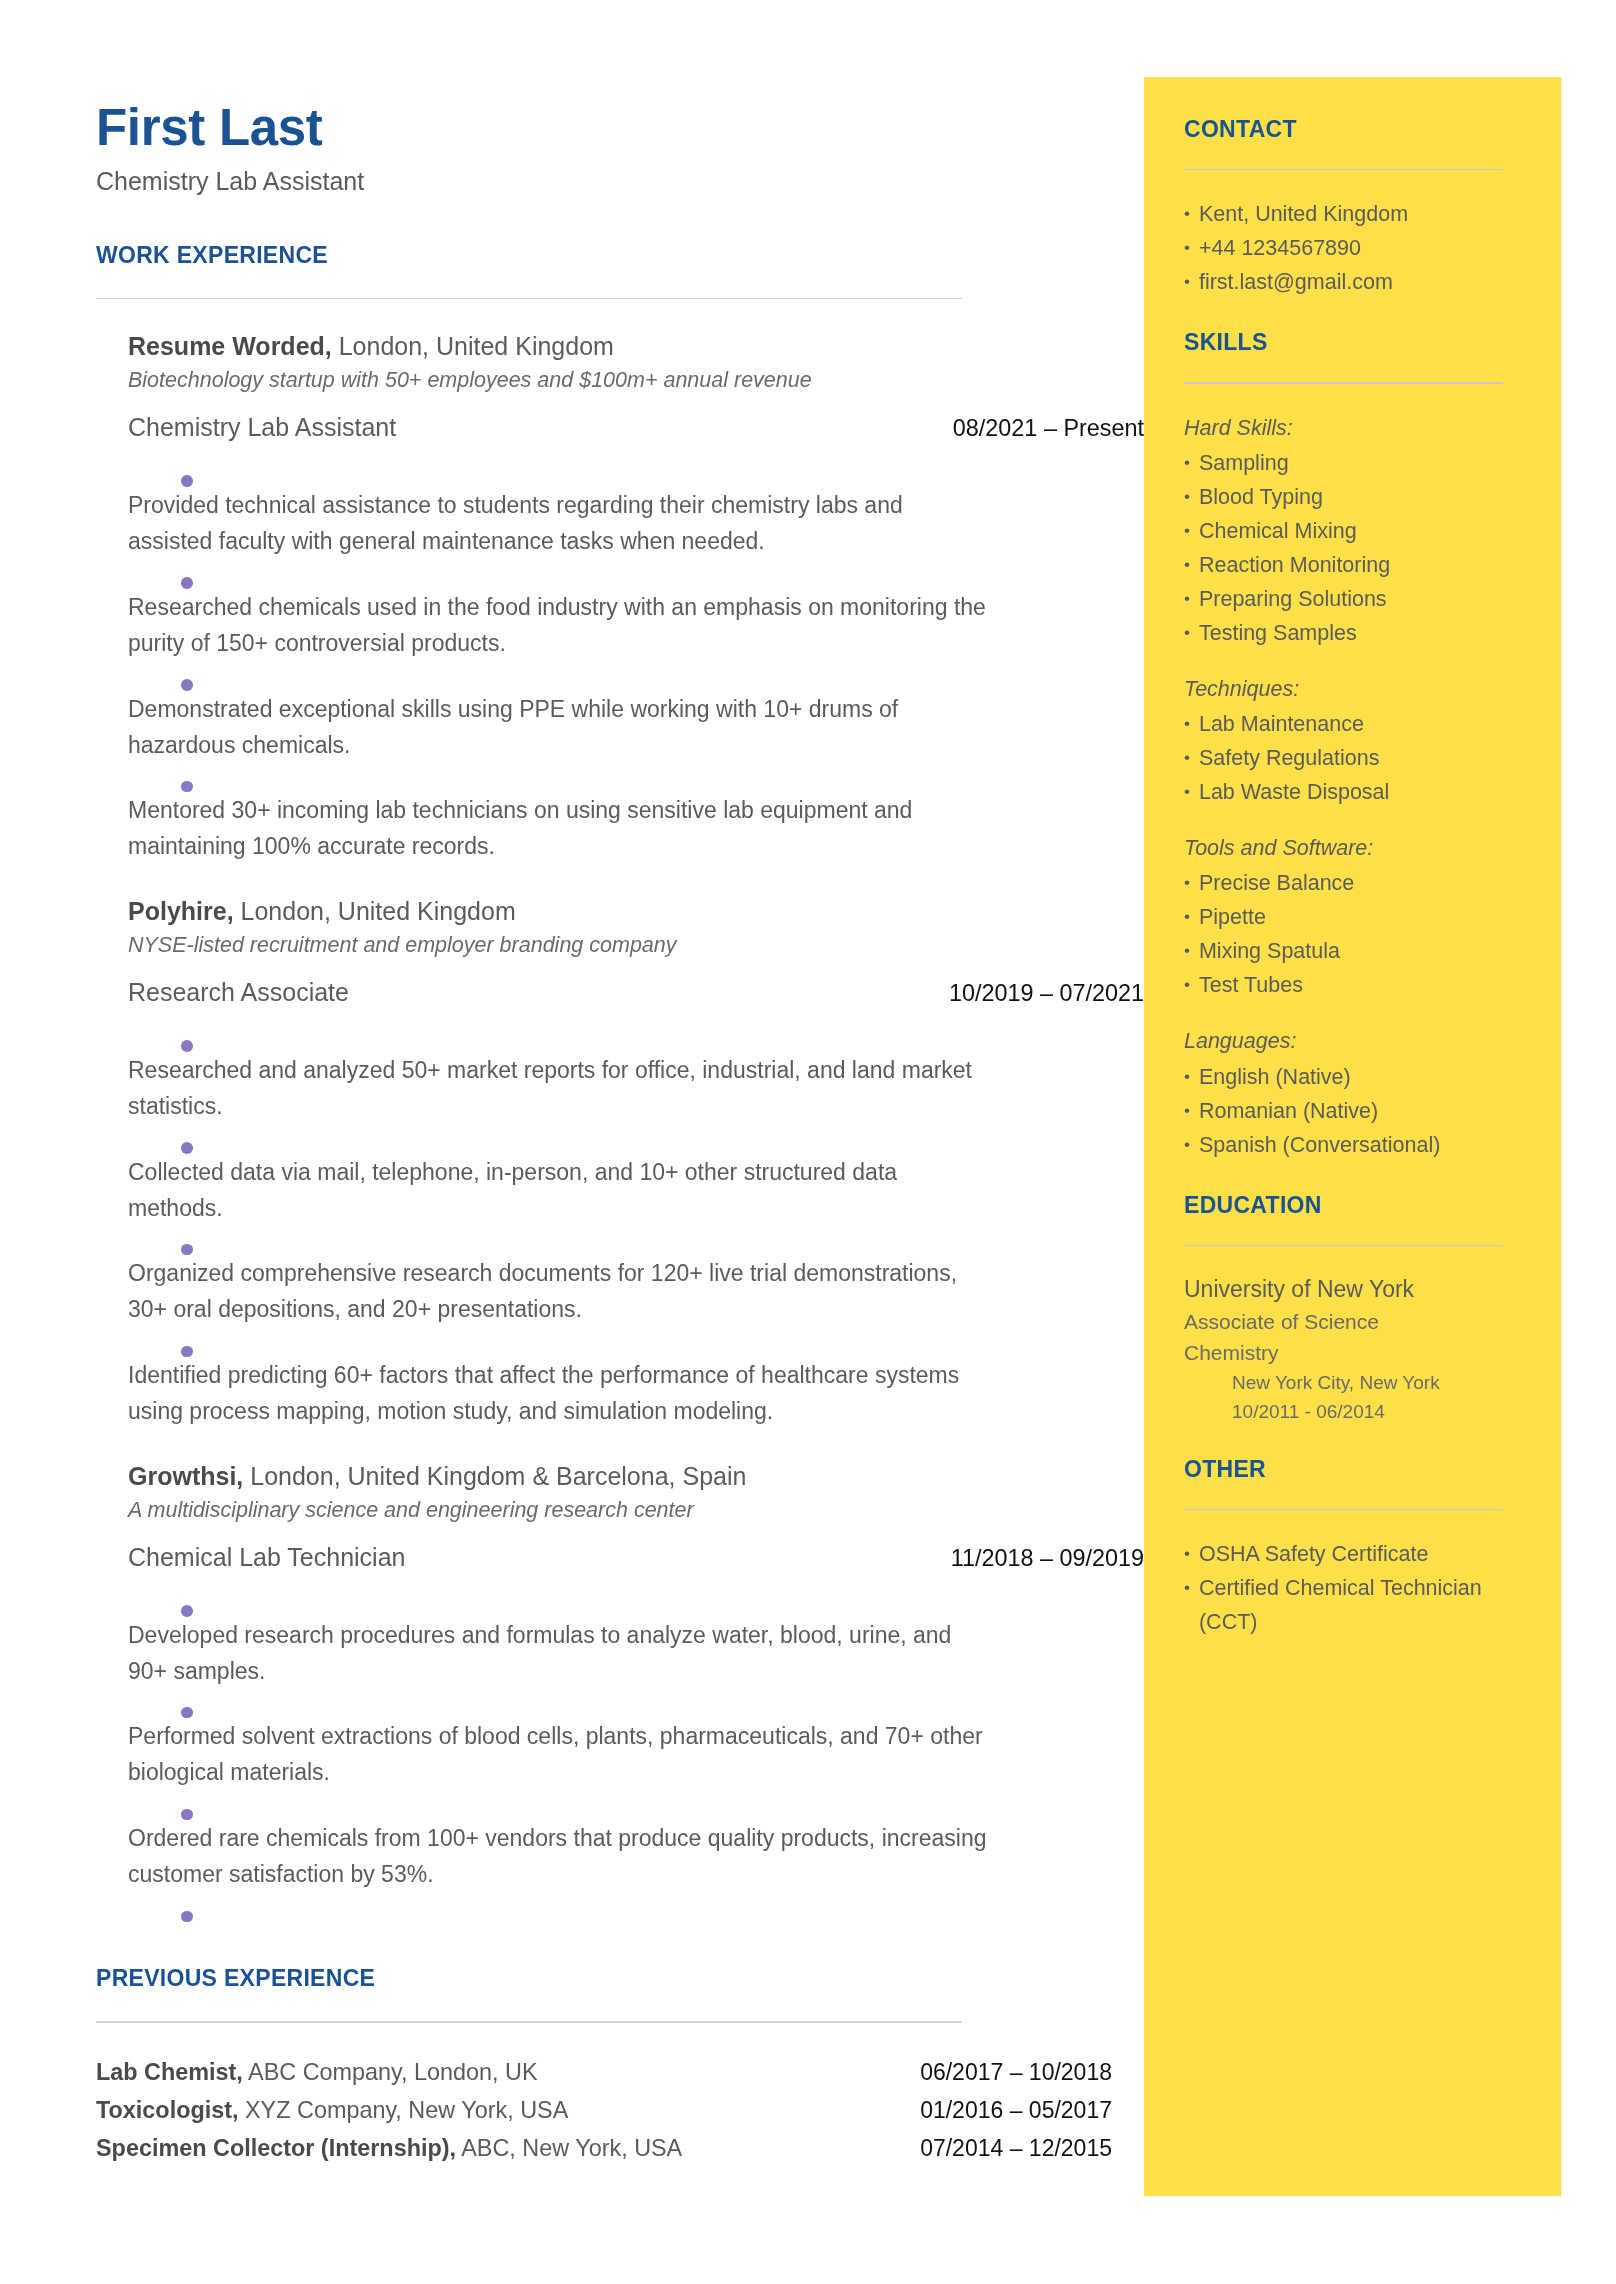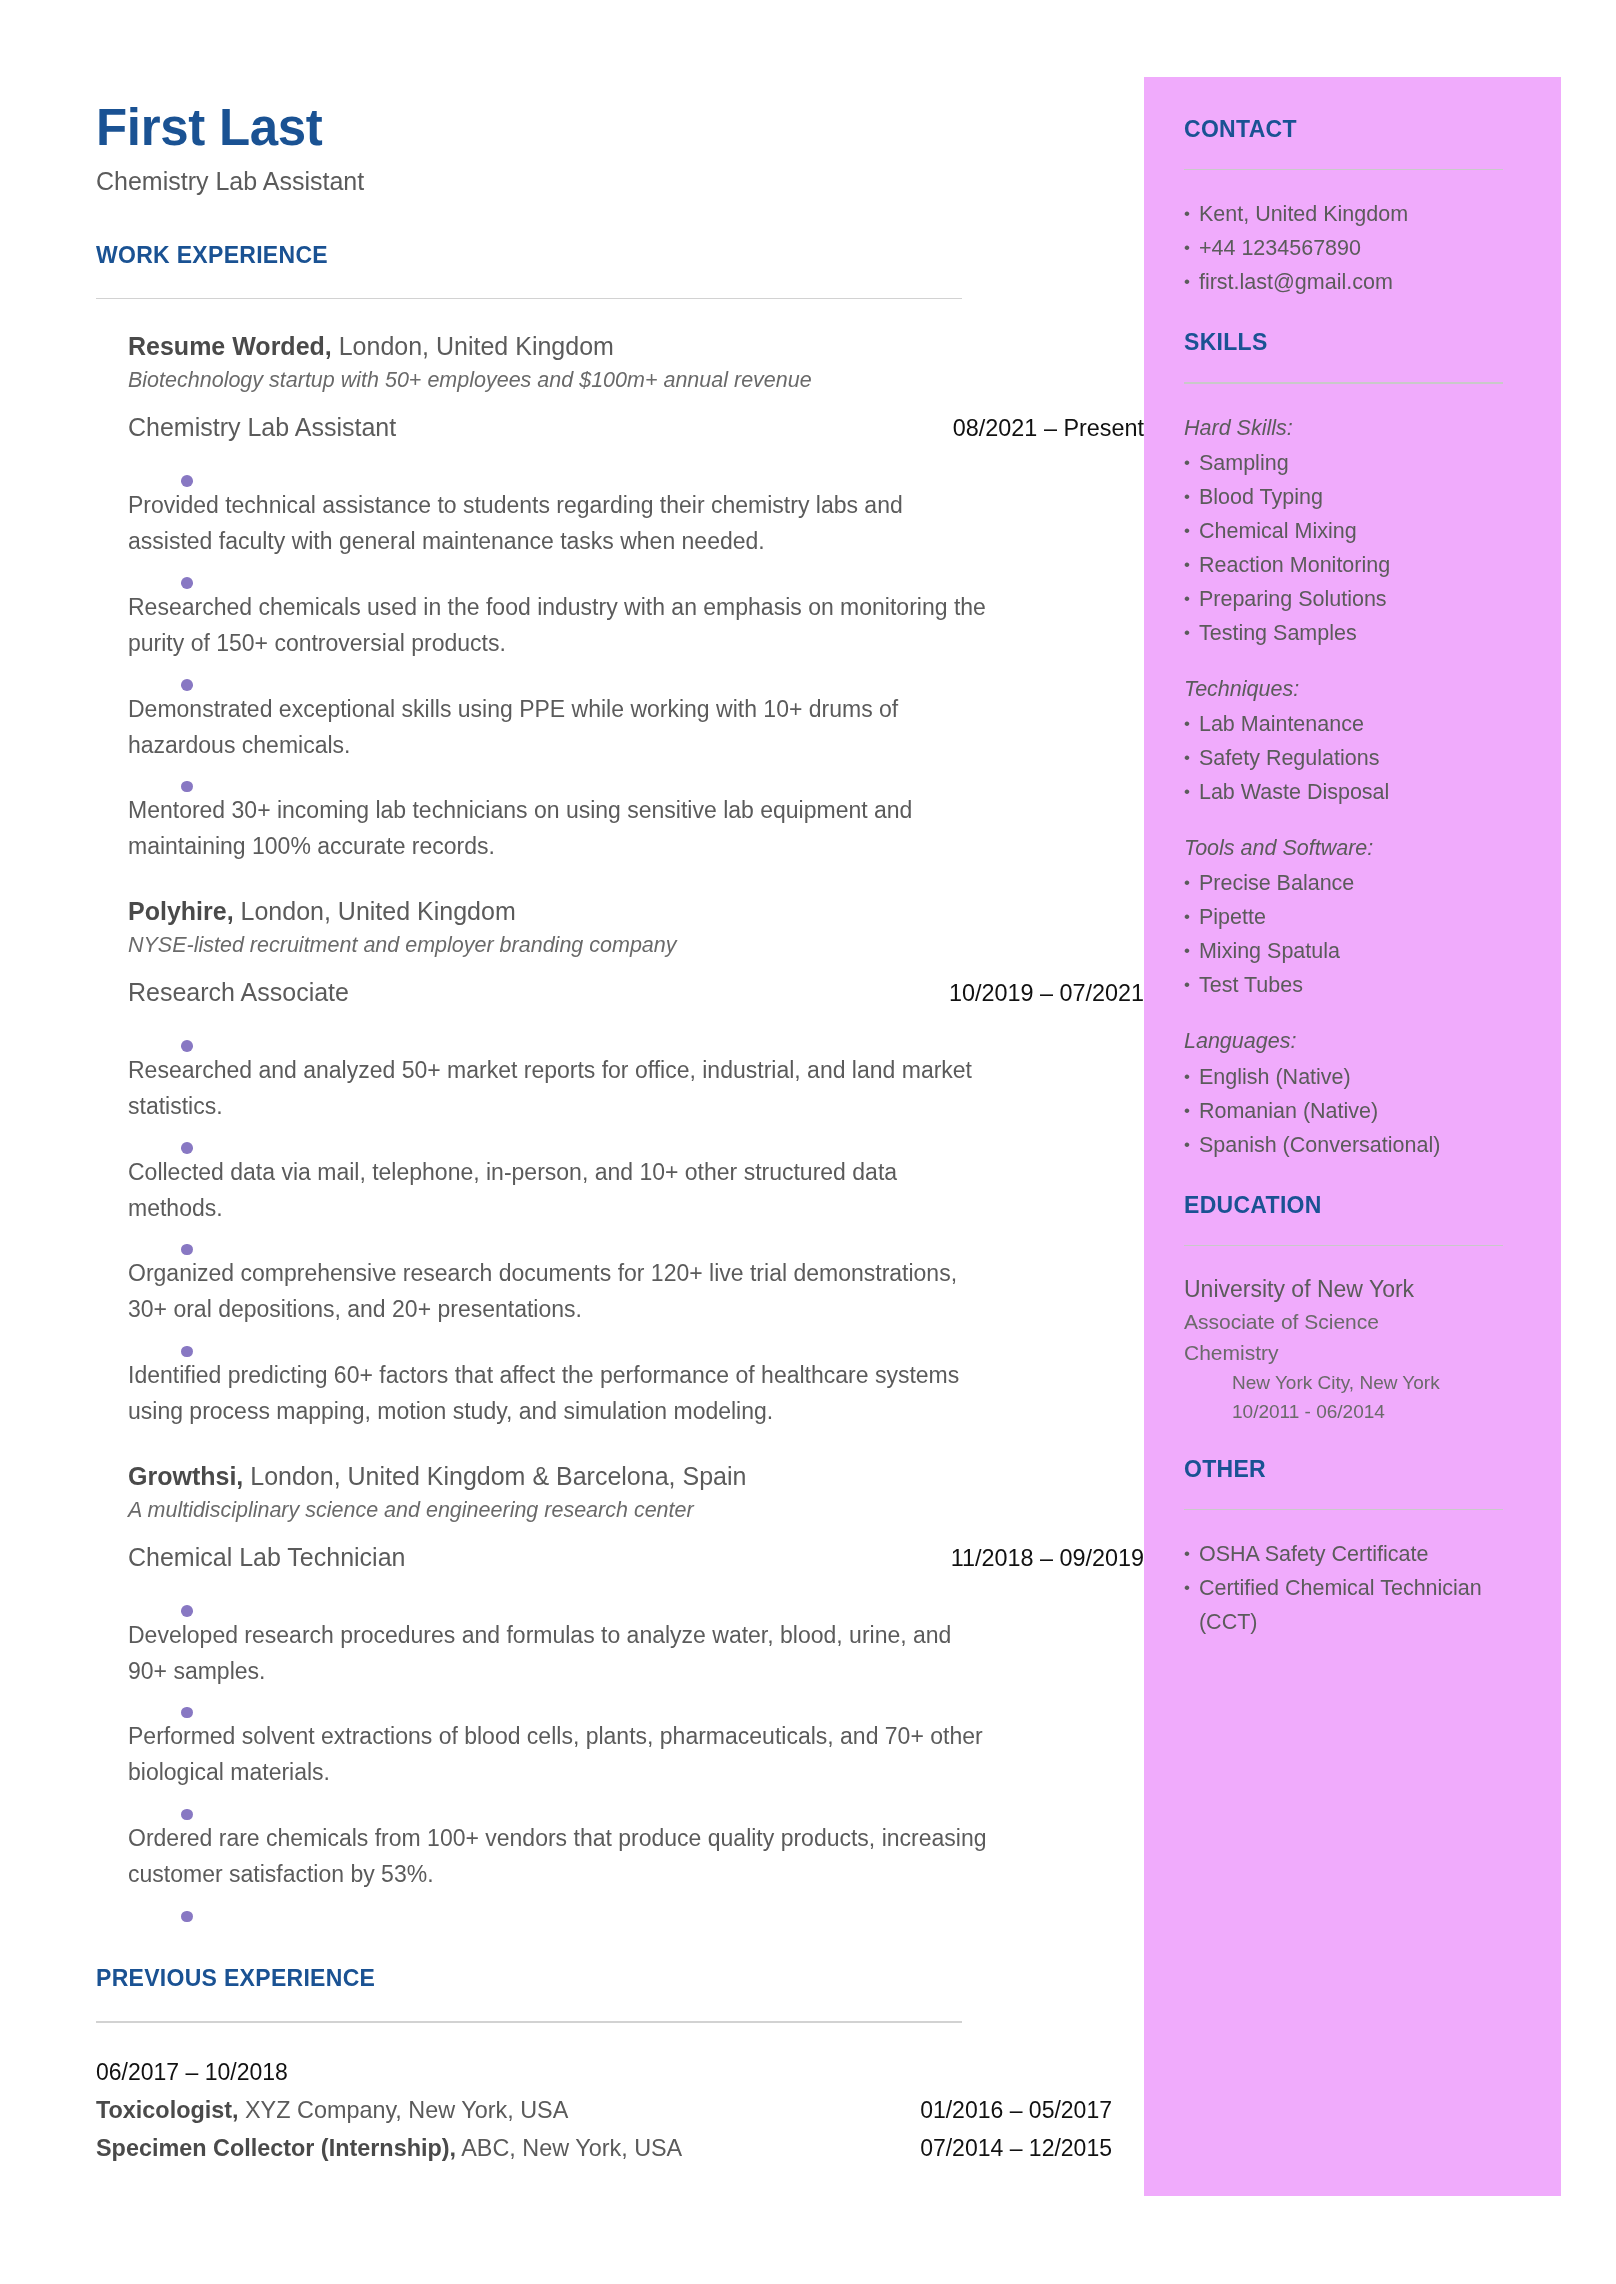--- a/index.html
+++ b/index.html
@@ -19,21 +19,21 @@
     overflow: hidden;
   }
 
   
   .sidebar {
     position: absolute;
     left: 1144px;
     top: 77px;
     width: 417px;
     height: 2119px;
-    background: #f0abfc;
+    background: #fde047;
     padding: 39px 43px 0 40px;
   }
 
   .side-head {
     font-size: 23px;
     font-weight: bold;
     color: #1a5293;
     letter-spacing: 0.3px;
     margin-bottom: 26px;
   }
@@ -457,20 +457,23 @@
             <span class="bdot"></span>
           </li>
       </ul>
     </section>
 
     <div class="main-head">PREVIOUS EXPERIENCE</div>
     <div class="main-rule"></div>
 
     <div class="prev-list">
       <div class="prev-row">
+        <div class="prev-label">
+          <b>Lab Chemist,</b><span> ABC Company, London, UK</span>
+        </div>
         <div class="prev-date">06/2017 – 10/2018</div>
       </div>
       <div class="prev-row">
         <div class="prev-label">
           <b>Toxicologist,</b><span> XYZ Company, New York, USA</span>
         </div>
         <div class="prev-date">01/2016 – 05/2017</div>
       </div>
       <div class="prev-row">
         <div class="prev-label">

